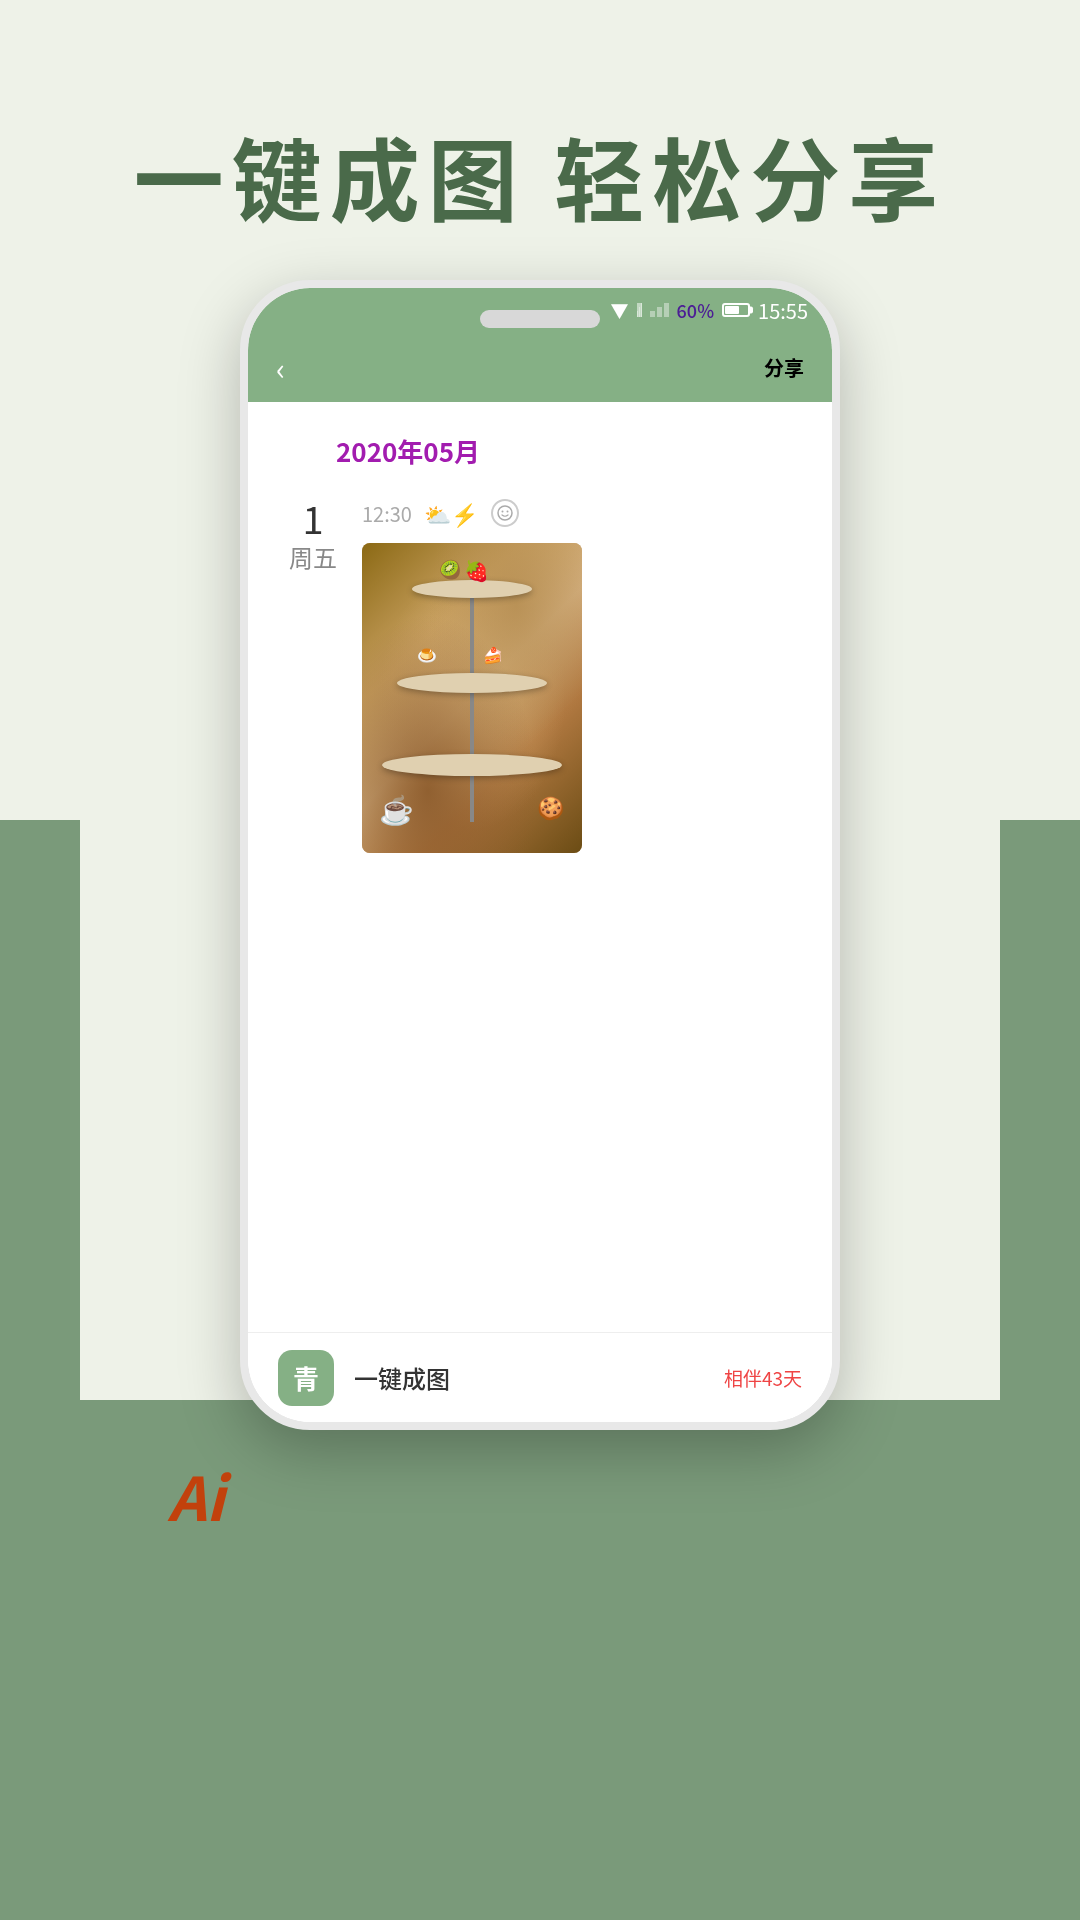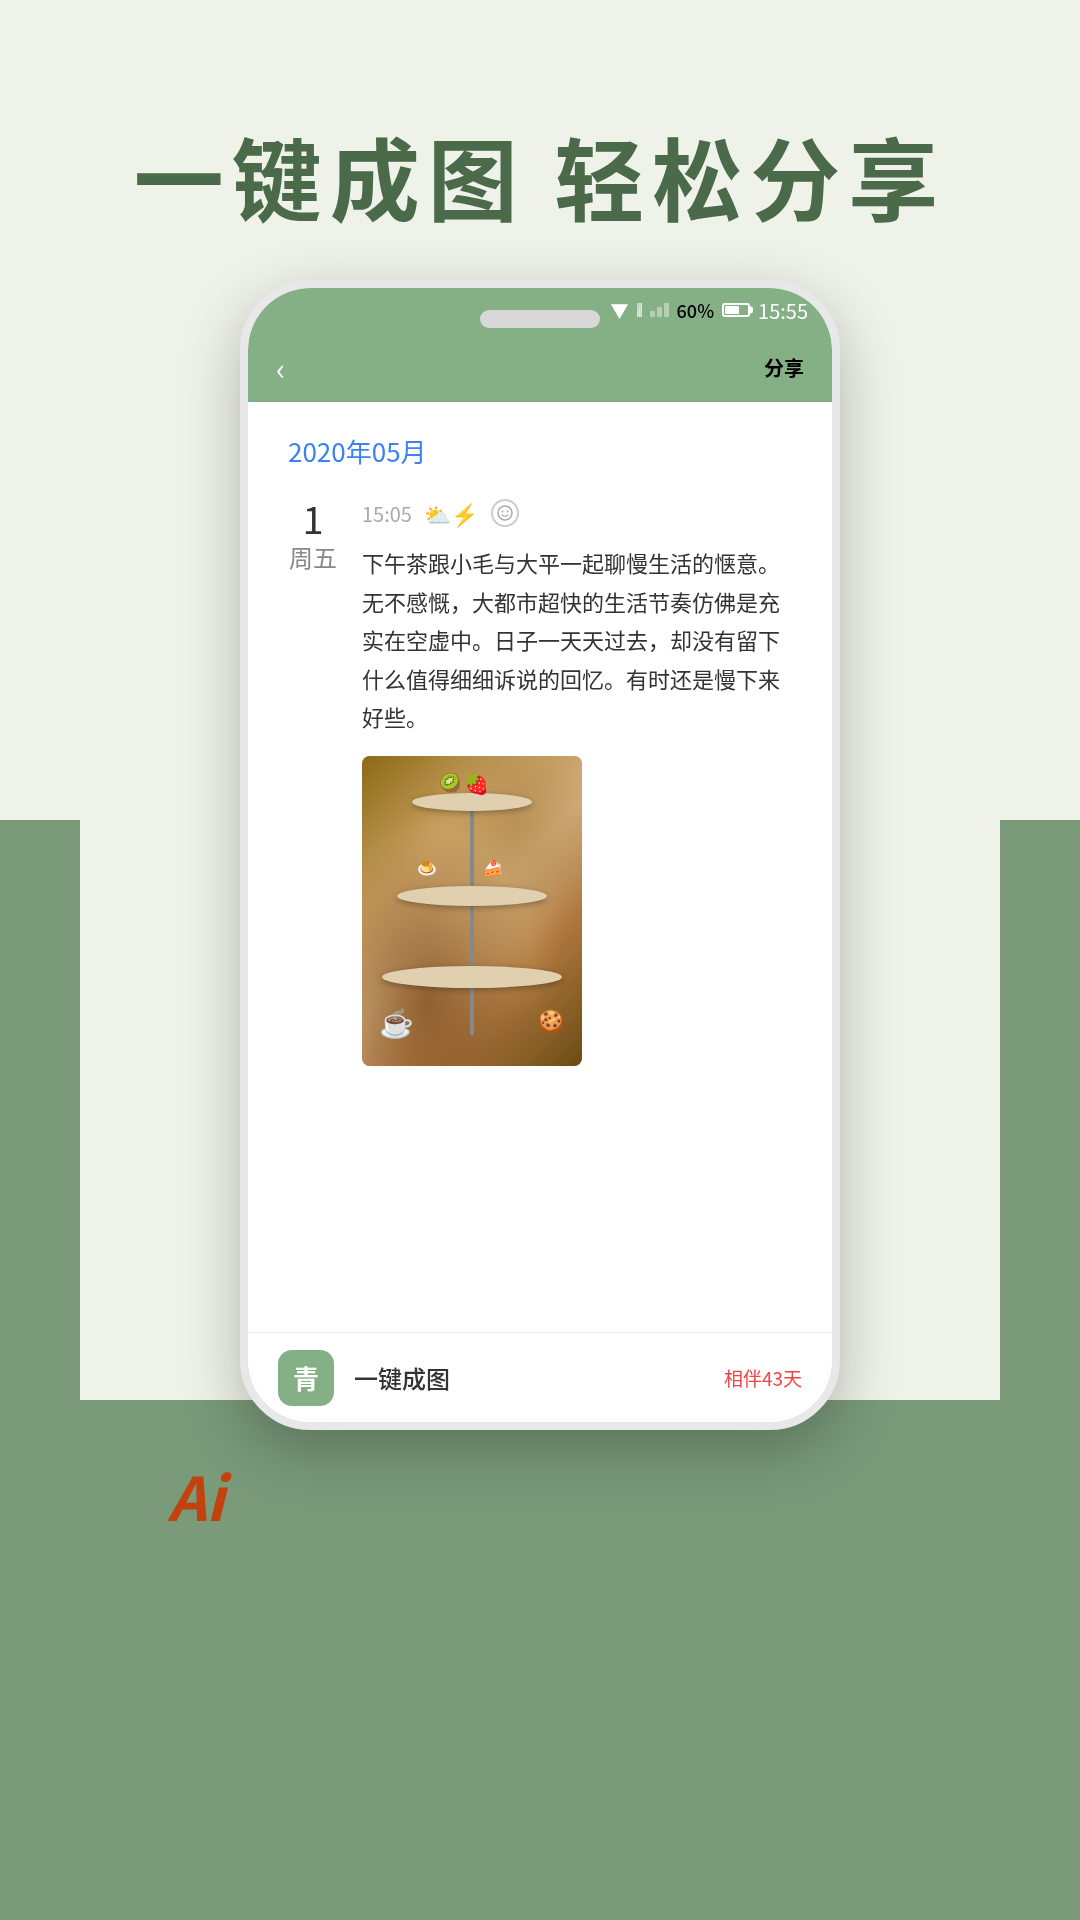--- a/index.html
+++ b/index.html
@@ -130,21 +130,21 @@
       color: white;
       font-size: 18px;
     }
 
     .signal-bar {
       background: rgba(255,255,255,0.5);
       width: 5px;
     }
 
     .status-battery-text {
-      color: #000000;
+      color: #4c1d95;
       font-size: 18px;
       font-weight: 500;
     }
 
     .battery-icon {
       width: 28px;
       height: 14px;
       border: 2px solid white;
       border-radius: 3px;
       position: relative;
@@ -201,24 +201,25 @@
 
     
     .content-area {
       flex: 1;
       background: white;
       overflow: hidden;
       padding: 30px 40px 20px 40px;
     }
 
     .month-label {
-      color: #3b82f6;
+      color: #a21caf;
       font-size: 26px;
       margin-bottom: 28px;
-      font-weight: 400;
+      font-weight: 700;
+      margin-left: 48px;
     }
 
     .diary-entry {
       display: flex;
       gap: 24px;
     }
 
     .date-col {
       display: flex;
       flex-direction: column;
@@ -541,33 +542,32 @@
         <div class="month-label">2020年05月</div>
 
         <div class="diary-entry">
           <div class="date-col">
             <span class="date-day">1</span>
             <span class="date-weekday">周五</span>
           </div>
 
           <div class="entry-col">
             <div class="entry-meta">
-              <span class="entry-time">15:05</span>
+              <span class="entry-time">12:30</span>
               <span class="weather-icon">⛅⚡</span>
               <div class="mood-icon">
                 <svg width="16" height="16" viewBox="0 0 16 16">
                   <circle cx="8" cy="8" r="7" fill="none" stroke="#aaa" stroke-width="1.5"></circle>
                   <circle cx="5.5" cy="6.5" r="1" fill="#aaa"></circle>
                   <circle cx="10.5" cy="6.5" r="1" fill="#aaa"></circle>
                   <path d="M5 10 Q8 12.5 11 10" fill="none" stroke="#aaa" stroke-width="1.2" stroke-linecap="round"></path>
                 </svg>
               </div>
             </div>
 
-            <div class="entry-text">下午茶跟小毛与大平一起聊慢生活的惬意。无不感慨，大都市超快的生活节奏仿佛是充实在空虚中。日子一天天过去，却没有留下什么值得细细诉说的回忆。有时还是慢下来好些。</div>
 
             <div class="entry-image">
               <div class="tea-image">
                 <div class="tea-bg-overlay"></div>
 
                 <div class="tea-tier-stand"></div>
 
                 <div class="tea-plate-top"></div>
                 <div class="tea-plate-mid"></div>
                 <div class="tea-plate-bot"></div>

